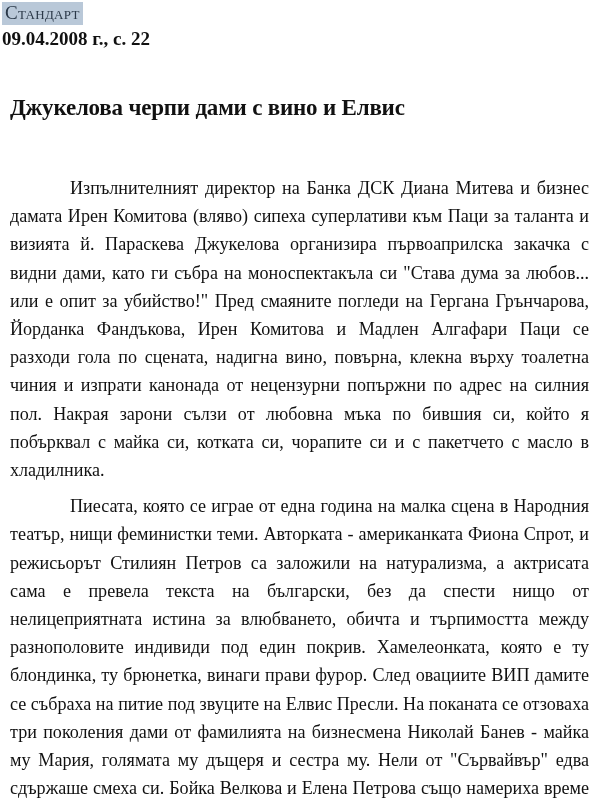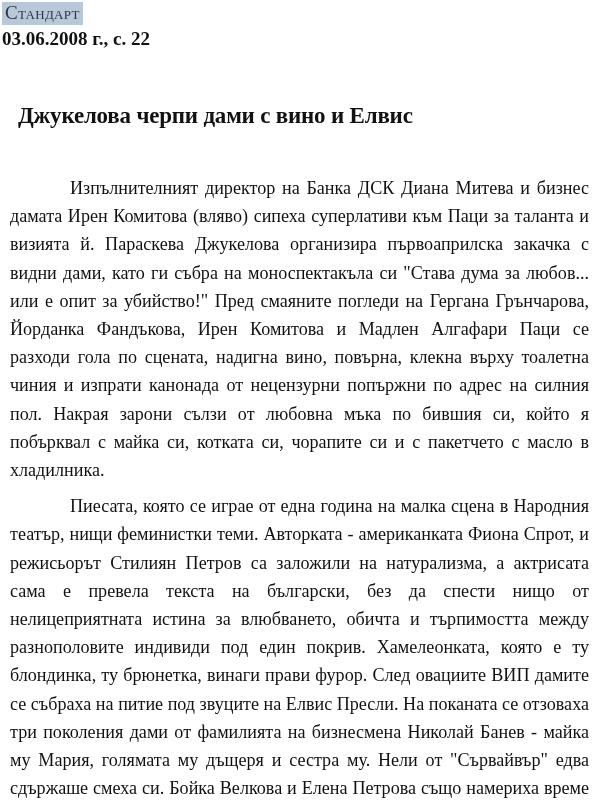--- a/index.html
+++ b/index.html
@@ -34,18 +34,18 @@
       font-size: 18.1px;
       line-height: 28.2px;
       text-align: justify;
     }
     .article p { margin: 8px; text-indent: 60px; }
   </style>
 </head>
 <body>
 
 <div class="masthead">Стандарт</div>
-<div class="dateline">03.06.2008 г., с. 22</div>
-<h1 class="headline" style="margin:16px;">Джукелова черпи дами с вино и Елвис</h1>
+<div class="dateline">09.04.2008 г., с. 22</div>
+<h1 class="headline" style="margin:8px;">Джукелова черпи дами с вино и Елвис</h1>
 <div class="article">
   <p>Изпълнителният директор на Банка ДСК Диана Митева и бизнес дамата Ирен Комитова (вляво) сипеха суперлативи към Паци за таланта и визията й. Параскева Джукелова организира първоаприлска закачка с видни дами, като ги събра на моноспектакъла си "Става дума за любов... или е опит за убийство!" Пред смаяните погледи на Гергана Грънчарова, Йорданка Фандъкова, Ирен Комитова и Мадлен Алгафари Паци се разходи гола по сцената, надигна вино, повърна, клекна върху тоалетна чиния и изпрати канонада от нецензурни попържни по адрес на силния пол. Накрая зарони сълзи от любовна мъка по бившия си, който я побърквал с майка си, котката си, чорапите си и с пакетчето с масло в хладилника.</p>
   <p>Пиесата, която се играе от една година на малка сцена в Народния театър, нищи феминистки теми. Авторката - американката Фиона Спрот, и режисьорът Стилиян Петров са заложили на натурализма, а актрисата сама е превела текста на български, без да спести нищо от нелицеприятната истина за влюбването, обичта и търпимостта между разнополовите индивиди под един покрив. Хамелеонката, която е ту блондинка, ту брюнетка, винаги прави фурор. След овациите ВИП дамите се събраха на питие под звуците на Елвис Пресли. На поканата се отзоваха три поколения дами от фамилията на бизнесмена Николай Банев - майка му Мария, голямата му дъщеря и сестра му. Нели от "Сървайвър" едва сдържаше смеха си. Бойка Велкова и Елена Петрова също намериха време да дойдат да гледат колежката си. А Соломон Паси - както винаги екстравагантен и нестандартен, се присъедини към нежните създания като кавалер на евроминистърката Гергана Грънчарова.</p>
 </div>
 
 </body></html>

